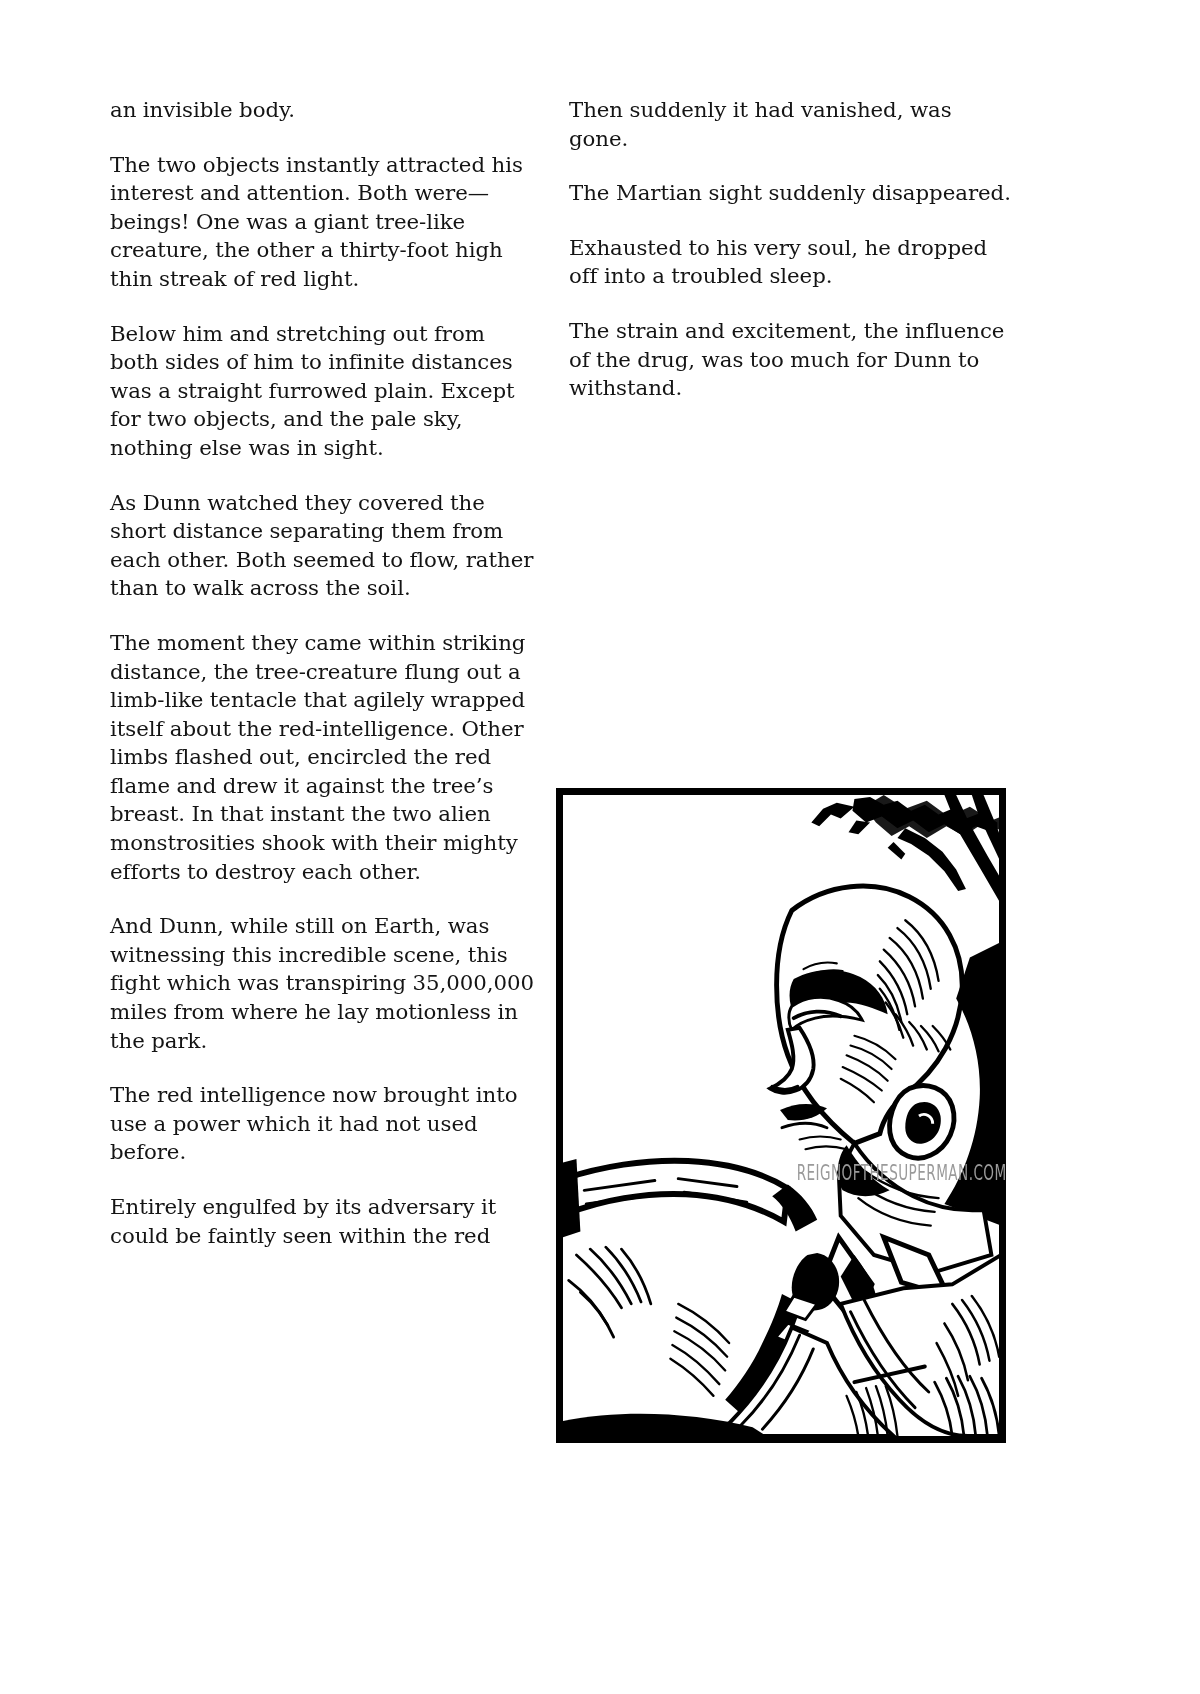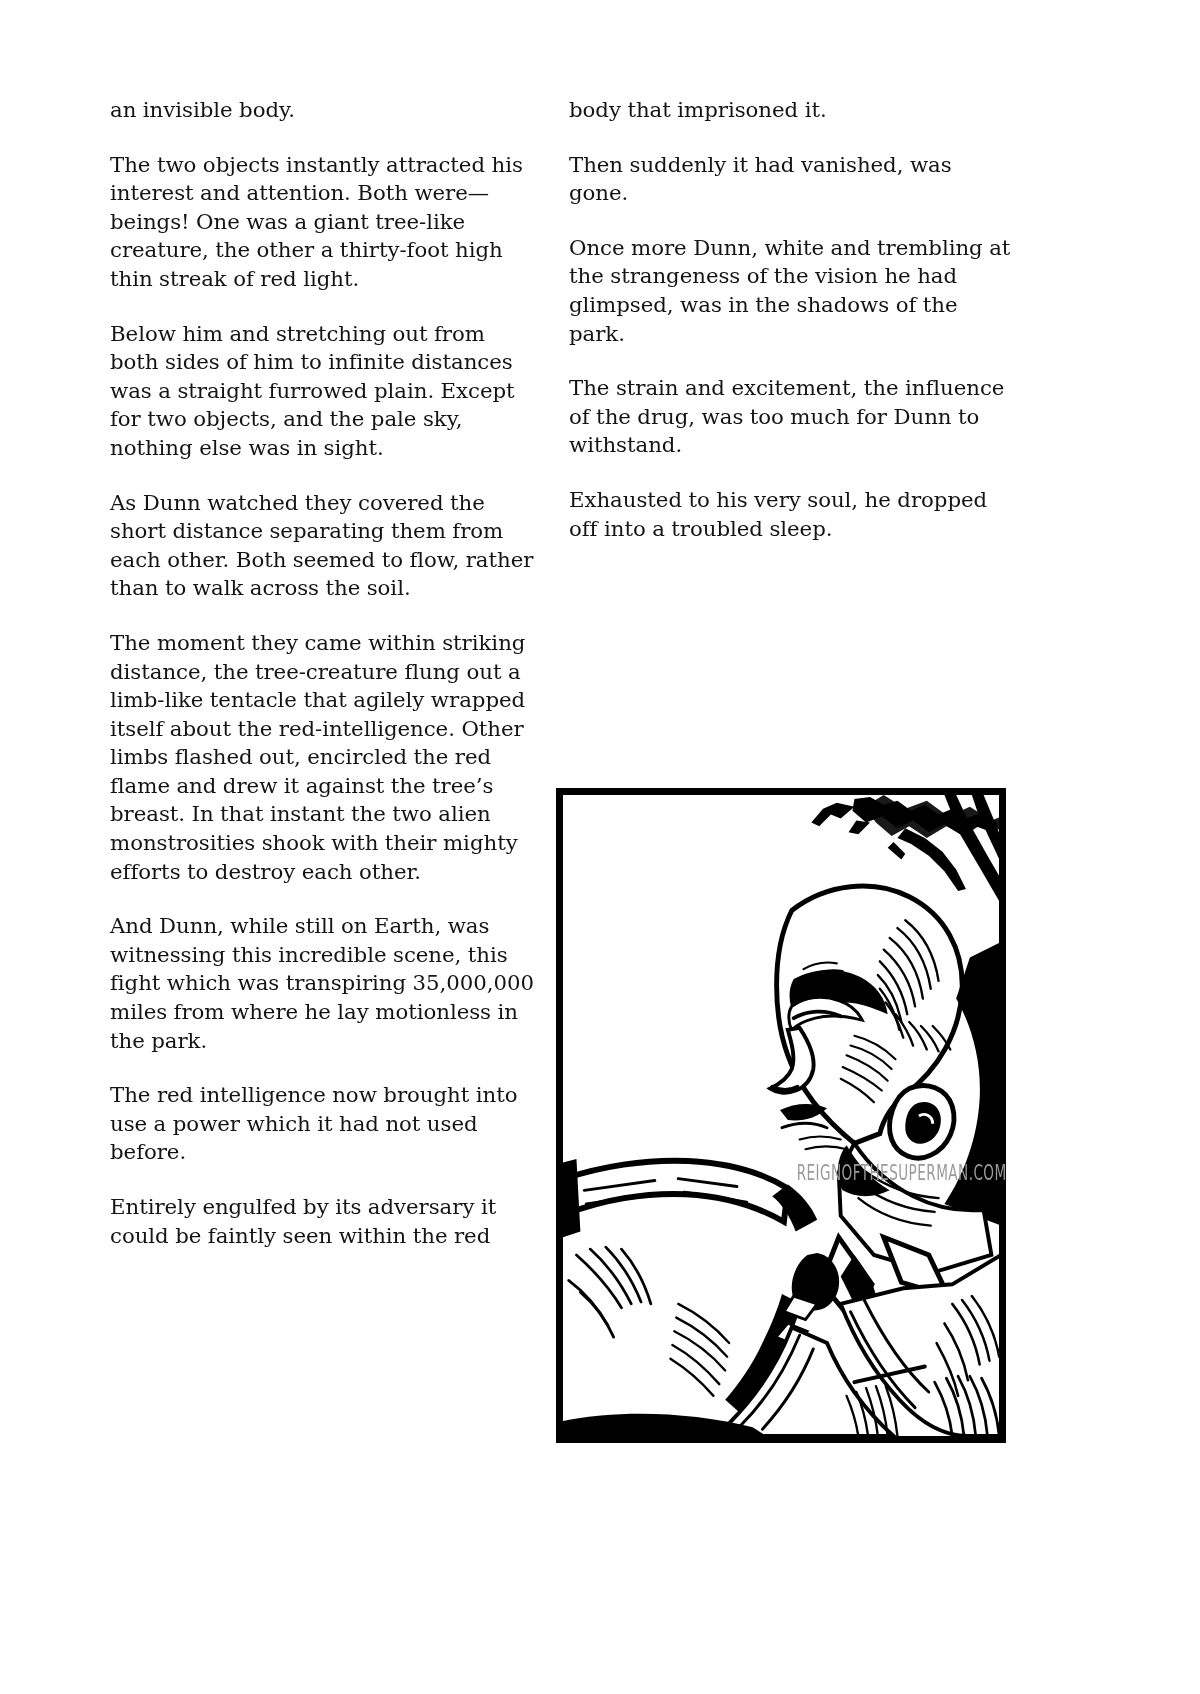--- a/index.html
+++ b/index.html
@@ -97,25 +97,24 @@
       <p class="para">The two objects instantly attracted his interest and attention. Both were—beings! One was a giant tree-like creature, the other a thirty-foot high thin streak of red light.</p>
       <p class="para">Below him and stretching out from both sides of him to infinite distances was a straight furrowed plain. Except for two objects, and the pale sky, nothing else was in sight.</p>
       <p class="para">As Dunn watched they covered the short distance separating them from each other. Both seemed to flow, rather than to walk across the soil.</p>
       <p class="para">The moment they came within striking distance, the tree-creature flung out a limb-like tentacle that agilely wrapped itself about the red-intelligence. Other limbs flashed out, encircled the red flame and drew it against the tree’s breast. In that instant the two alien monstrosities shook with their mighty efforts to destroy each other.</p>
       <p class="para">And Dunn, while still on Earth, was witnessing this incredible scene, this fight which was transpiring 35,000,000 miles from where he lay motionless in the park.</p>
       <p class="para">The red intelligence now brought into use a power which it had not used before.</p>
       <p class="para">Entirely engulfed by its adversary it could be faintly seen within the red</p>
     </div>
 
     <div class="col col-right">
-      <p class="para">body that imprisoned it.</p>
       <p class="para">Then suddenly it had vanished, was gone.</p>
-      <p class="para">Once more Dunn, white and trembling at the strangeness of the vision he had glimpsed, was in the shadows of the park.</p>
+      <p class="para">The Martian sight suddenly disappeared.</p>
+      <p class="para">Exhausted to his very soul, he dropped off into a troubled sleep.</p>
       <p class="para">The strain and excitement, the influence of the drug, was too much for Dunn to withstand.</p>
-      <p class="para">Exhausted to his very soul, he dropped off into a troubled sleep.</p>
     </div>
 
   </div>
 
   <div class="illustration">
     <svg viewBox="0 0 450 655" preserveAspectRatio="xMidYMid slice">
       <rect x="0" y="0" width="450" height="655" fill="#ffffff"></rect>
 
       <g fill="#000000">
         <path d="M300 4 L316 2 L330 10 L344 6 L358 16 L372 10 L386 20 L400 14 L414 24 L430 18 L446 28 L446 40 L424 32 L408 40 L392 30 L376 38 L360 26 L344 34 L328 22 L312 28 L298 16 Z"></path>

